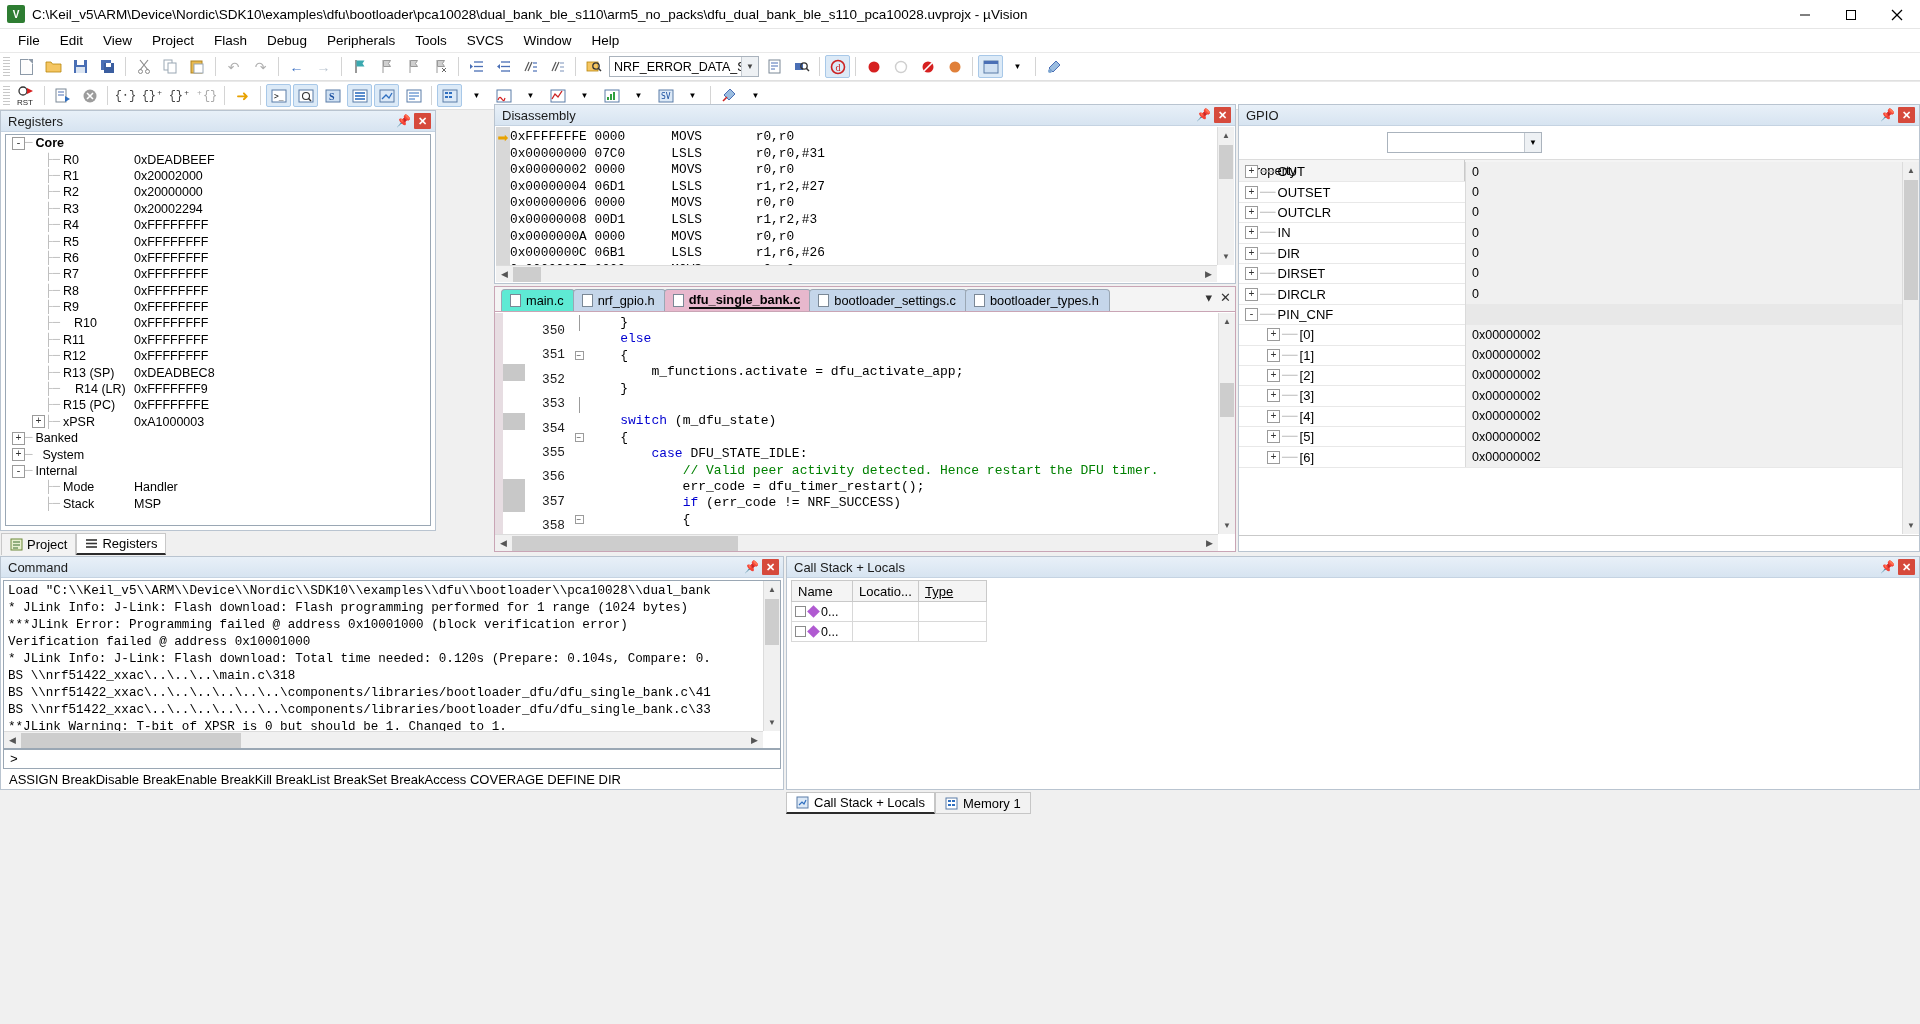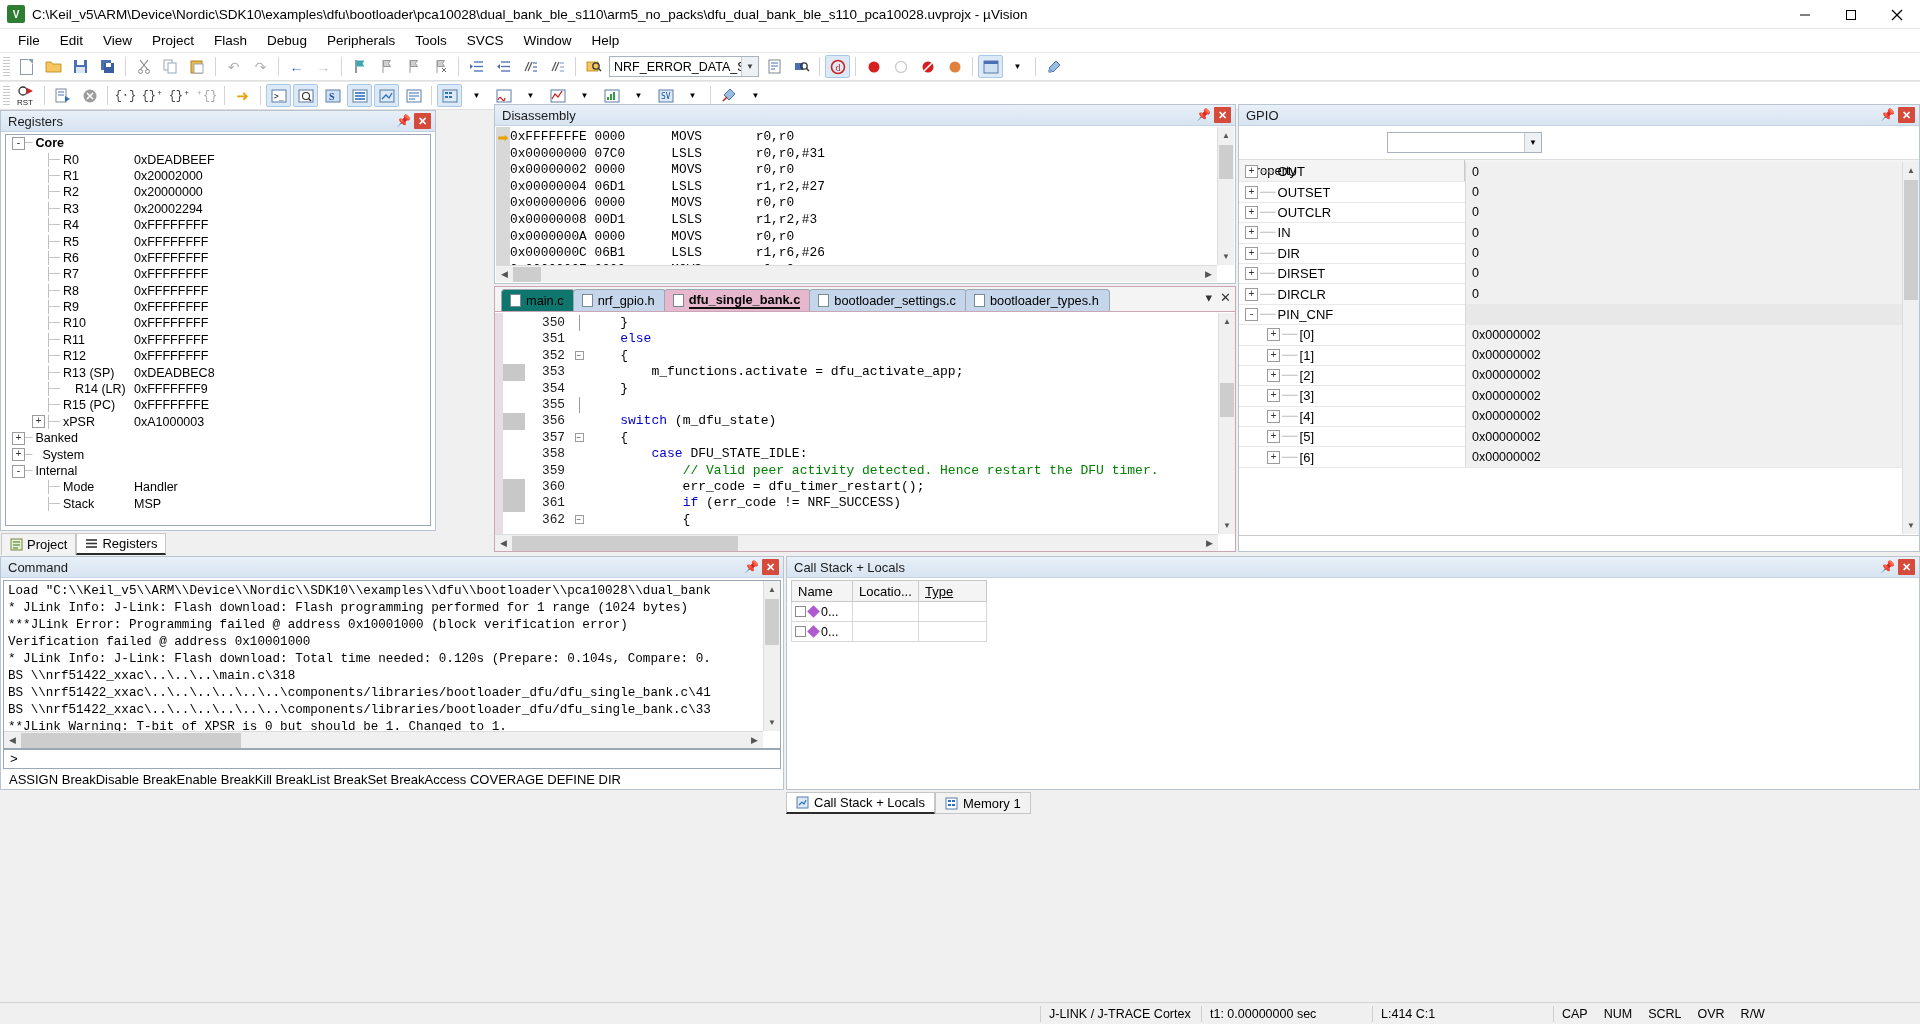--- a/index.html
+++ b/index.html
@@ -127,34 +127,34 @@
                    font-size:9px; color:#555; }
   .hsb-thumb { height:15px; background:#cdcdcd; }
 
   
   #editor { left:494px; top:286px; width:742px; height:266px; border:1px solid #c9a5b5; background:#fff;}
   .ed-tabstrip { height:25px; background:#f4f4f4; display:flex; align-items:flex-end;
                  padding-left:6px; position:relative; border-bottom:1px solid #c9a5b5;}
   .ed-tab { height:22px; display:flex; align-items:center; gap:5px; padding:0 10px 0 8px;
             font-size:12.8px; border:1px solid #9aa7b4; border-bottom:none;
             border-radius:4px 4px 0 0; margin-right:-2px; background:#c5d6ea; white-space:nowrap;}
-  .ed-tab.t-main { background:#0f766e; }
+  .ed-tab.t-main { background:#5eead4; }
   .ed-tab.t-active { background:#e7b8cd; }
   .ed-tab.t-active span.lbl { font-weight:bold; border-bottom:2px solid #111; }
   .ed-tabicon { width:11px; height:13px; background:#fff; border:1px solid #7b8896; }
   .ed-ctrl { position:absolute; right:4px; top:3px; display:flex; gap:8px; align-items:center;}
   .ed-ctrl div { font-size:13px; color:#333; }
   .ed-body { position:absolute; left:0; top:26px; right:0; bottom:0; background:#fff; overflow:hidden;}
   .ed-marker { position:absolute; left:0; top:0; width:8px; bottom:17px; background:#e7dde2; }
   .ed-bpcol { position:absolute; left:8px; top:0; width:22px; bottom:17px; background:#fff; }
   .ed-bp { position:absolute; left:0; width:22px; height:16.4px; background:#c8c8c8; }
   .ed-lines { position:absolute; left:30px; top:0; width:46px; bottom:17px;
               font-family:"Liberation Mono", monospace; font-size:12.8px; text-align:right;
               color:#202020; padding-top:2px;}
-  .ed-lines div { height:16.4px; line-height:16.4px; padding-right:6px;}
+  .ed-lines div { height:16.4px; line-height:16.4px; padding-right:6px;margin-top:8px;}
   .ed-fold { position:absolute; left:76px; top:2px; width:16px; bottom:17px; }
   .ed-fold div { height:16.4px; line-height:16.4px; display:flex; align-items:center; justify-content:center;}
   .fold-box { width:9px; height:9px; border:1px solid #9b9b9b; background:#fff; font-size:8px;
               line-height:7px; text-align:center; color:#333; font-family:"Liberation Mono", monospace;}
   .fold-bar { width:1px; height:16px; background:#9b9b9b; }
   .ed-code { position:absolute; left:94px; top:2px; right:17px; bottom:17px;
              font-family:"Liberation Mono", monospace; font-size:13px; white-space:pre; overflow:hidden;}
   .ed-code div { height:16.4px; line-height:16.4px; }
   .kw { color:#0000d0; }
   .cmt { color:#008000; }
@@ -725,21 +725,21 @@
               <span style="display:inline-block;width:13px"></span>
               <span style="color:#b8b8b8;font-family:'Liberation Mono',monospace;">├─</span>
               <span style="margin-left:3px">R9</span>
             </span>
             <span class="reg-val">0xFFFFFFFF</span>
           </div>
           <div class="reg-row">
             <span class="reg-name" style="padding-left:26px">
               <span style="display:inline-block;width:13px"></span>
               <span style="color:#b8b8b8;font-family:'Liberation Mono',monospace;">├─</span>
-              <span style="margin-left:3px">R10</span>
+              <span style="margin-left:14px">R10</span>
             </span>
             <span class="reg-val">0xFFFFFFFF</span>
           </div>
           <div class="reg-row">
             <span class="reg-name" style="padding-left:26px">
               <span style="display:inline-block;width:13px"></span>
               <span style="color:#b8b8b8;font-family:'Liberation Mono',monospace;">├─</span>
               <span style="margin-left:3px">R11</span>
             </span>
             <span class="reg-val">0xFFFFFFFF</span>
@@ -1132,29 +1132,14 @@
             <rect x="3" y="3" width="3" height="2"></rect>
             <rect x="7" y="3" width="3" height="2"></rect>
             <rect x="3" y="7" width="3" height="2"></rect>
             <rect x="7" y="7" width="3" height="2"></rect>
           </g>
         </svg>
       <span>Memory 1</span>
     </div>
   </div>
 
-  <div class="statusbar">
-    <div class="sb-cell" style="width:1040px"></div>
-    <div class="sb-sep"></div>
-    <div class="sb-cell" style="width:160px">J-LINK / J-TRACE Cortex</div>
-    <div class="sb-sep"></div>
-    <div class="sb-cell" style="width:170px">t1: 0.00000000 sec</div>
-    <div class="sb-sep"></div>
-    <div class="sb-cell" style="width:180px">L:414 C:1</div>
-    <div class="sb-sep"></div>
-    <div class="sb-cell">CAP</div>
-    <div class="sb-cell">NUM</div>
-    <div class="sb-cell">SCRL</div>
-    <div class="sb-cell">OVR</div>
-    <div class="sb-cell">R/W</div>
-  </div>
 
 </div>
 
 </body></html>

